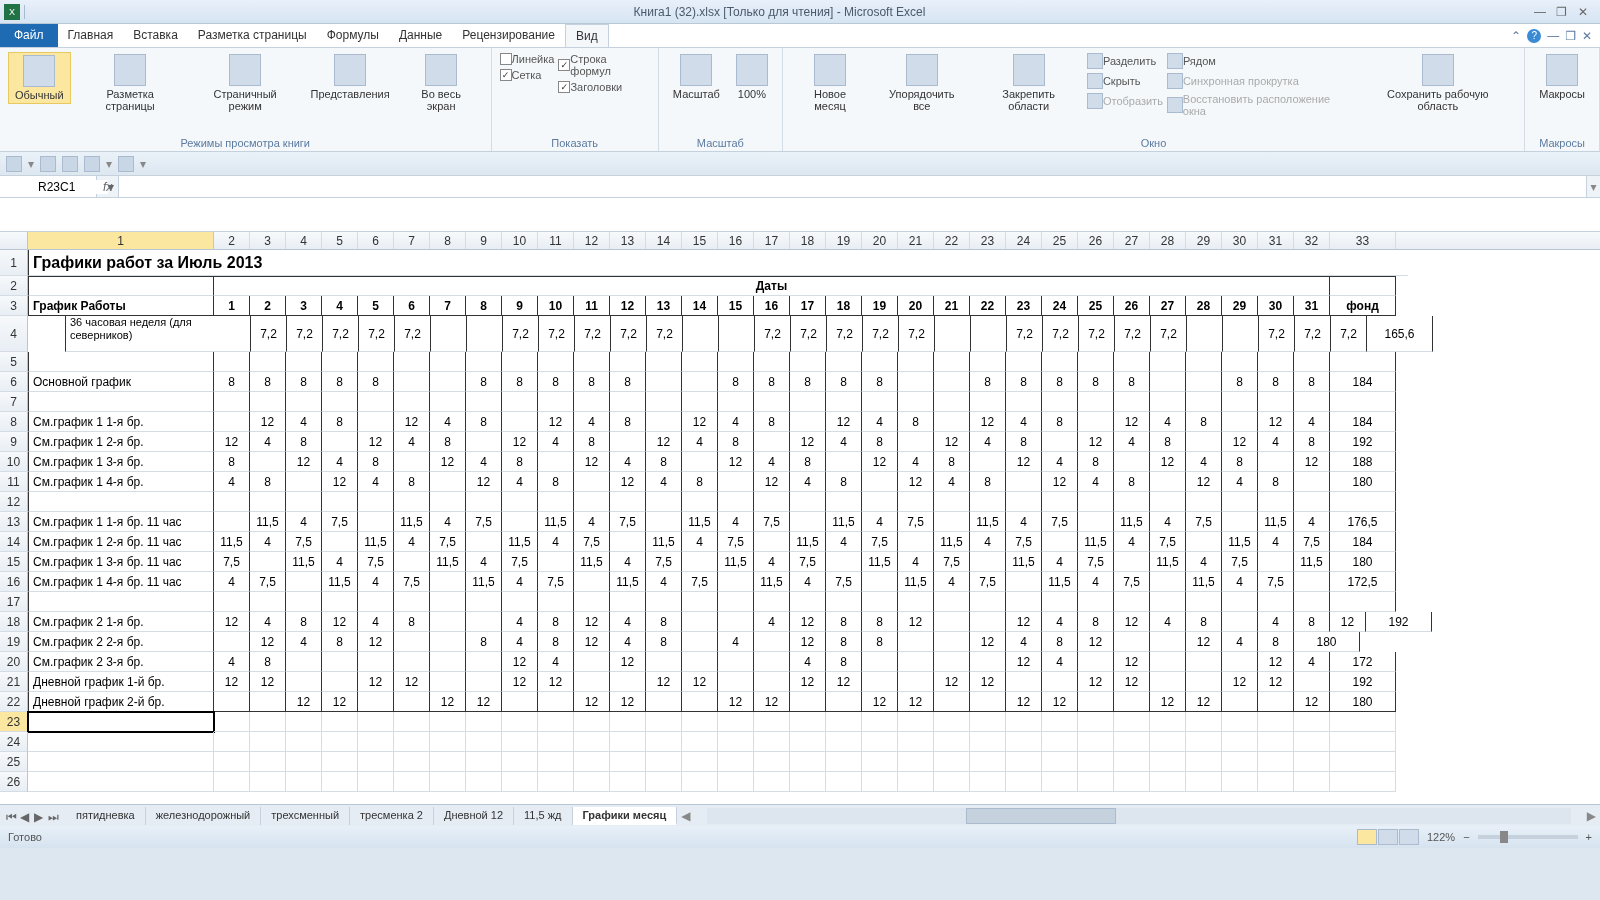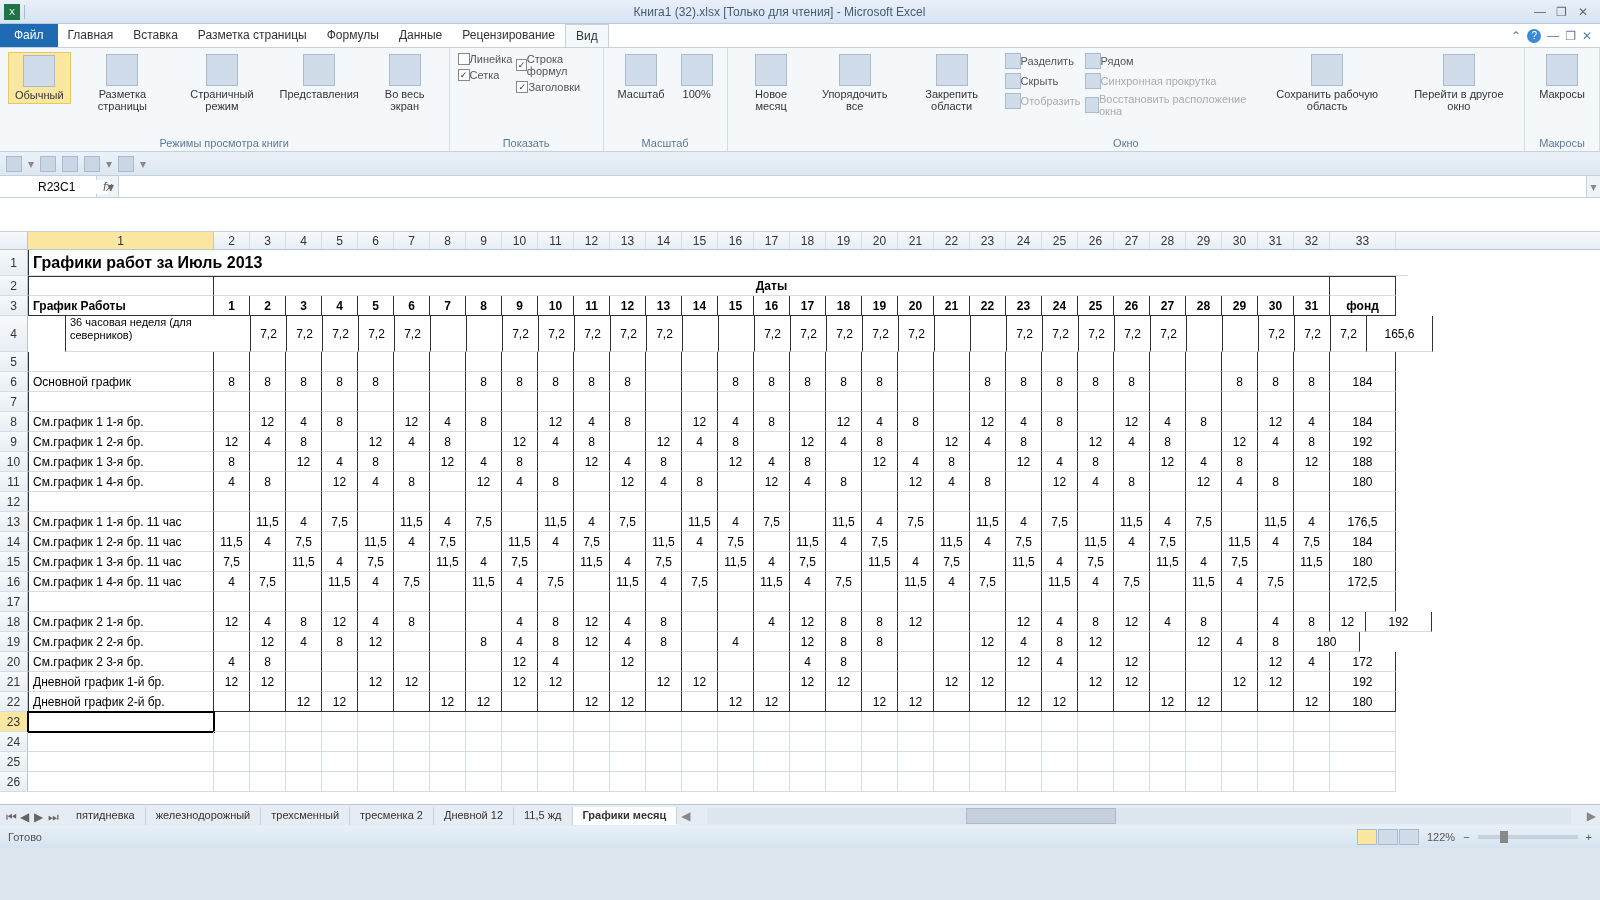--- a/index.html
+++ b/index.html
@@ -216,24 +216,20 @@
           </div>
         <div class="rib-row-sm" style="color:#aaa;">
             <div class="rib-icon sm"></div>
             <span>Восстановить расположение окна</span>
           </div>
       </div>
       <div class="rib-btn">
           <div class="rib-icon"></div>
           <span>Сохранить рабочую область</span>
         </div>
-      <div class="rib-btn">
-          <div class="rib-icon"></div>
-          <span>Перейти в другое окно</span>
-        </div>
     </div>
     <div class="rib-grp-label">Окно</div>
   </div>
   <div class="rib-grp">
     <div class="rib-grp-body">
       <div class="rib-btn">
           <div class="rib-icon"></div>
           <span>Макросы</span>
         </div>
     </div>

